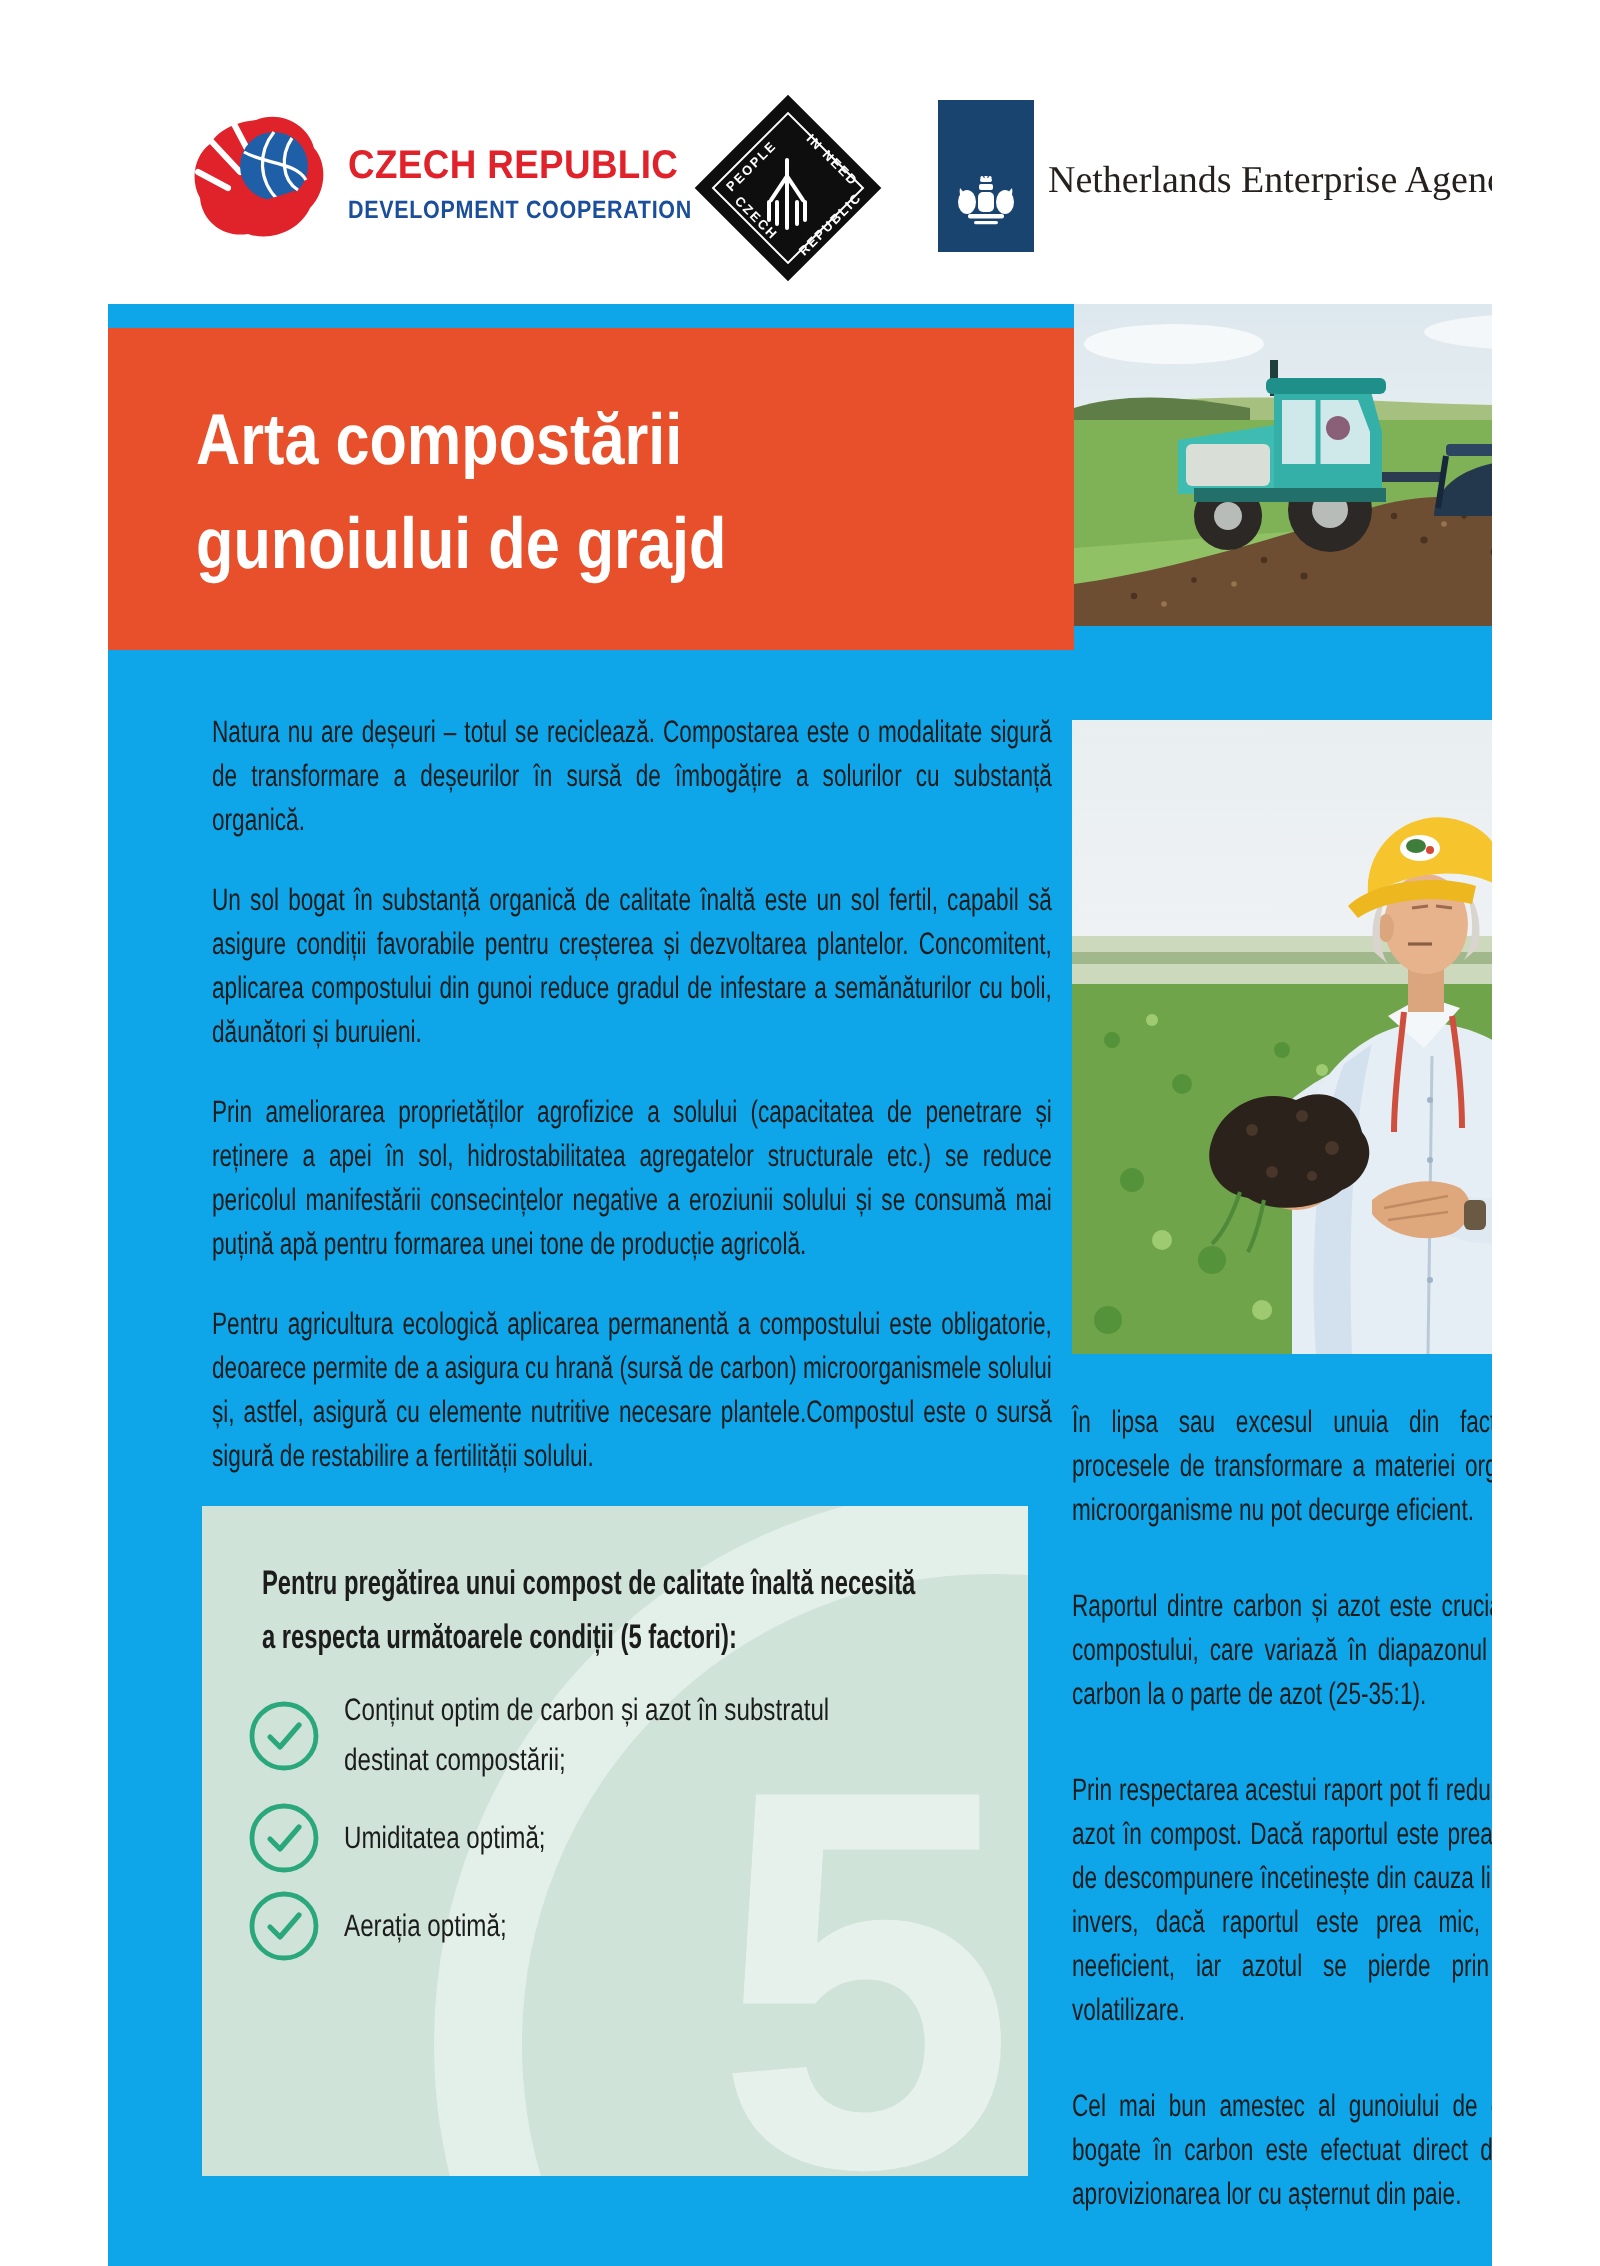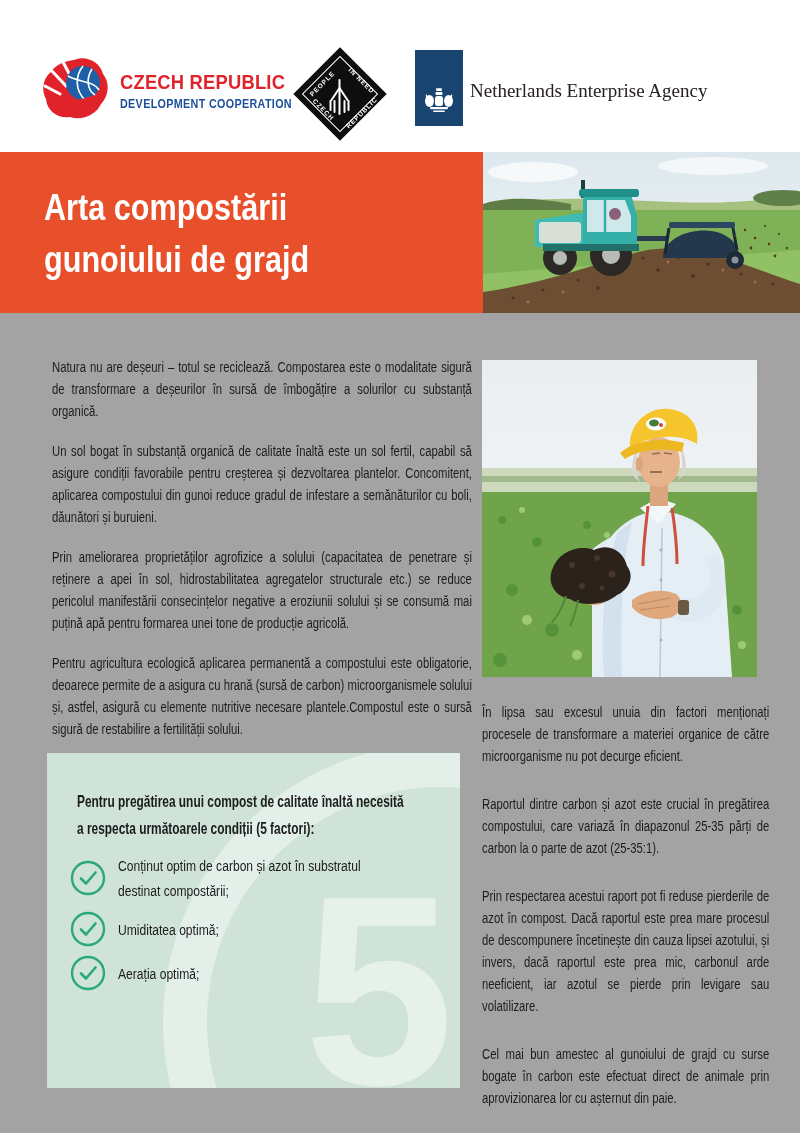--- a/index.html
+++ b/index.html
@@ -1,17 +1,17 @@
 <!DOCTYPE html>
 <html lang="ro"><head>
 <meta charset="utf-8">
 <style>
   html,body{margin:0;padding:0;}
   body{background:#ffffff;font-family:"Liberation Sans",sans-serif;color:#1c1c1c;}
-  .page{position:relative;width:800px;height:1133px;background:#a3a3a3;overflow:hidden;margin:0 auto;}
+  .page{position:relative;width:692px;height:1133px;background:#0ea5e9;overflow:hidden;margin:0 auto;}
 
   
   .logos-row{position:absolute;left:0;top:0;width:800px;height:152px;background:#fff;}
   .czech-logo{position:absolute;left:42px;top:56px;display:flex;align-items:center;}
   .czech-text{margin-left:8px;}
   .czech-line1{font-size:20px;font-weight:bold;color:#E0232B;letter-spacing:.2px;
                transform:scaleX(.92);transform-origin:0 50%;white-space:nowrap;}
   .czech-line2{font-size:12.5px;font-weight:bold;color:#1B4E9B;letter-spacing:.4px;margin-top:3px;
                transform:scaleX(.86);transform-origin:0 50%;white-space:nowrap;}
 
@@ -24,21 +24,21 @@
   .pin-w3{left:18px;top:60px;transform:rotate(45deg);}
   .pin-w4{left:49px;top:63px;transform:rotate(-45deg);}
 
   .nl-bar{position:absolute;left:415px;top:50px;width:48px;height:76px;background:#1A4470;}
   .nl-crest{position:absolute;left:9px;top:38px;}
   .nl-text{position:absolute;left:470px;top:80px;font-family:"Liberation Serif",serif;
            font-size:19px;color:#26211e;white-space:nowrap;}
 
   
   .banner{position:absolute;left:0;top:152px;width:800px;height:161px;}
-  .banner-text{position:absolute;left:0;top:0;width:483px;height:161px;background:#E7502A;}
+  .banner-text{position:absolute;left:0;top:12px;width:483px;height:161px;background:#E7502A;}
   .banner-title{position:absolute;left:44px;top:30px;margin:0;color:#ffffff;font-size:36px;line-height:52px;
                 font-weight:bold;white-space:pre-line;transform:scaleX(.85);transform-origin:0 0;width:500px;}
   .banner-photo{position:absolute;left:483px;top:0;width:317px;height:161px;overflow:hidden;}
 
   
   .left-col{position:absolute;left:52px;top:356px;width:420px;overflow:visible;}
   .cond-l{width:576px;transform:scaleX(.729);transform-origin:0 0;}
   .left-col p{margin:0 0 18px 0;font-size:15.5px;line-height:22px;text-align:justify;}
 
   .farmer-photo{position:absolute;left:482px;top:360px;width:275px;height:317px;overflow:hidden;}
@@ -46,21 +46,21 @@
   .right-col{position:absolute;left:482px;top:701px;width:287px;}
   .cond-r{width:394px;transform:scaleX(.729);transform-origin:0 0;}
   .right-col p{margin:0 0 26px 0;font-size:15.5px;line-height:22px;text-align:justify;}
 
   
   .factors-box{position:absolute;left:47px;top:753px;width:413px;height:335px;background:#CFE3D9;overflow:hidden;}
   .wm-ring{position:absolute;left:116px;top:-10px;width:470px;height:470px;border:44px solid rgba(255,255,255,.42);
            border-radius:50%;z-index:0;}
   .wm-five{position:absolute;right:6px;top:128px;font-size:270px;line-height:220px;font-weight:bold;
            color:rgba(255,255,255,.5);z-index:0;}
-  .box-content{position:relative;z-index:1;padding:35px 26px 0 23px;}
+  .box-content{position:relative;z-index:1;padding:25px 26px 0 23px;}
   .box-heading{margin:0 0 11px 7px;font-size:17px;line-height:27px;font-weight:bold;white-space:pre-line;
                transform:scaleX(.70);transform-origin:0 0;width:540px;}
   .factor-item{display:flex;align-items:center;margin-bottom:8px;min-height:36px;}
   .check-circle{flex:0 0 36px;width:36px;height:36px;margin-right:12px;}
   .factor-text{font-size:15.5px;line-height:25px;white-space:pre-line;transform:scaleX(.78);
                transform-origin:0 50%;width:340px;}
 </style>
 </head>
 <body>
 

